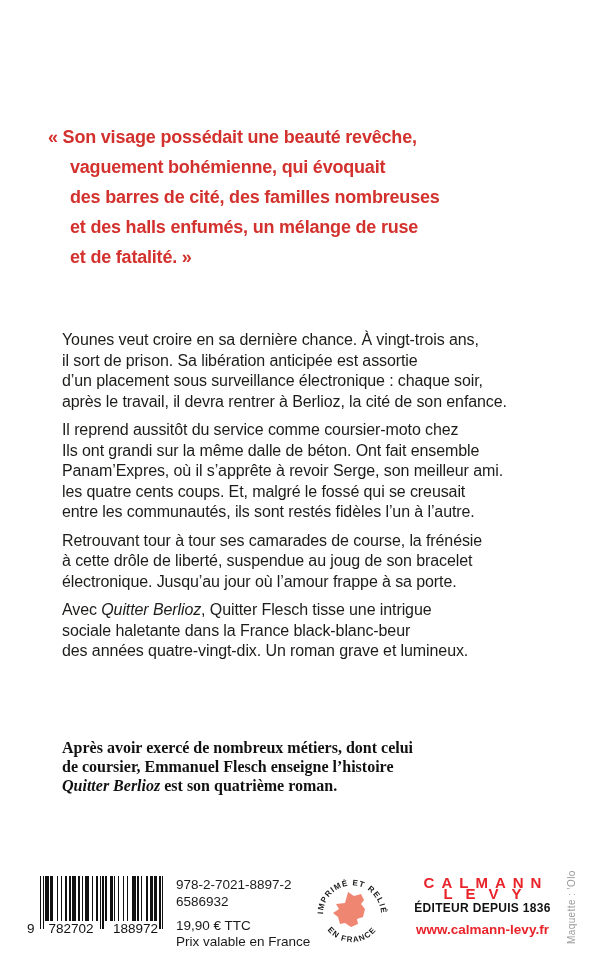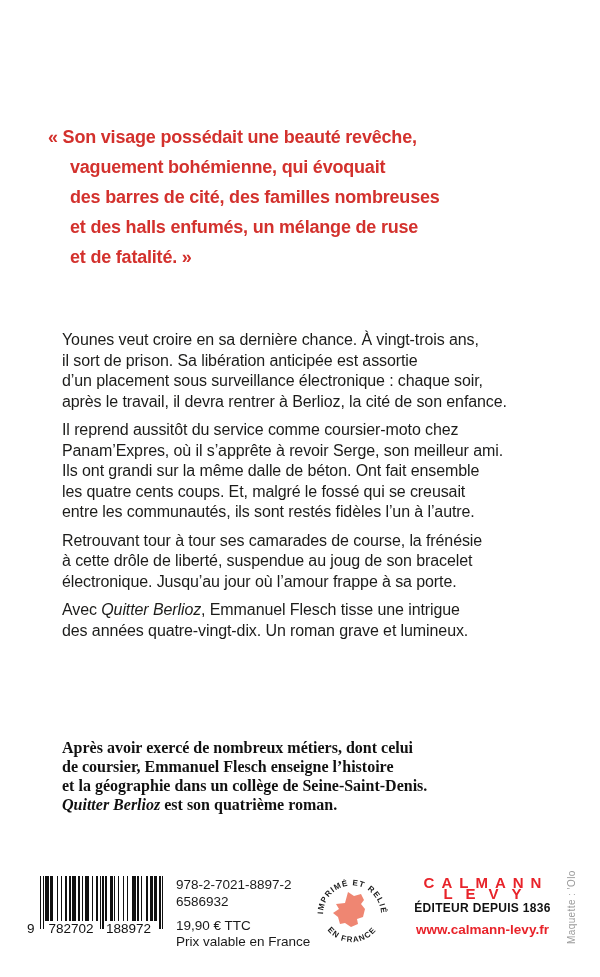--- a/index.html
+++ b/index.html
@@ -34,21 +34,21 @@
     font-family:"Liberation Serif", serif;font-weight:bold;
     font-size:16px;line-height:19px;color:#111;
   }
   .bio .bline i{font-style:italic;}
   
   .barcode{position:absolute;left:40px;top:876px;width:124px;height:64px;}
   .bars{display:flex;align-items:flex-start;height:53px;}
   .bc-digit{position:absolute;top:45px;font-size:13.5px;color:#111;line-height:15px;}
   .bc-digit.lead{left:-13px;}
   .bc-digit.g1{left:5px;width:52px;text-align:center;}
-  .bc-digit.g2{left:66px;width:52px;text-align:left;}
+  .bc-digit.g2{left:66px;width:52px;text-align:right;}
   .isbn-block{position:absolute;left:176px;top:876px;font-size:13.5px;line-height:17px;color:#1a1a1a;}
   .price-block{position:absolute;left:176px;top:918px;font-size:13.5px;line-height:16px;color:#1a1a1a;}
   .stamp{position:absolute;left:312px;top:872px;width:80px;height:80px;}
   .stamp-text{font-family:"Liberation Sans", sans-serif;font-size:8px;font-weight:bold;
     letter-spacing:1.1px;fill:#1a1a1a;}
   .france{fill:var(--stamp-map,#ef8672);}
   .publisher{position:absolute;left:410px;top:876px;width:145px;text-align:center;}
   .logo-line1{font-size:15px;font-weight:bold;color:var(--brand-red,#e8232a);
     letter-spacing:7px;padding-left:7px;line-height:14px;}
   .logo-line2{font-size:15px;font-weight:bold;color:var(--brand-red,#e8232a);
@@ -76,40 +76,40 @@
 
   <div class="synopsis">
     <div class="para">
       <div class="bline">Younes veut croire en sa dernière chance. À vingt-trois ans,</div>
       <div class="bline">il sort de prison. Sa libération anticipée est assortie</div>
       <div class="bline">d’un placement sous surveillance électronique : chaque soir,</div>
       <div class="bline">après le travail, il devra rentrer à Berlioz, la cité de son enfance.</div>
     </div>
     <div class="para">
       <div class="bline">Il reprend aussitôt du service comme coursier-moto chez</div>
+      <div class="bline">Ils ont grandi sur la même dalle de béton. Ont fait ensemble</div>
       <div class="bline">Panam’Expres, où il s’apprête à revoir Serge, son meilleur ami.</div>
-      <div class="bline">Ils ont grandi sur la même dalle de béton. Ont fait ensemble</div>
       <div class="bline">les quatre cents coups. Et, malgré le fossé qui se creusait</div>
       <div class="bline">entre les communautés, ils sont restés fidèles l’un à l’autre.</div>
     </div>
     <div class="para">
       <div class="bline">Retrouvant tour à tour ses camarades de course, la frénésie</div>
       <div class="bline">à cette drôle de liberté, suspendue au joug de son bracelet</div>
       <div class="bline">électronique. Jusqu’au jour où l’amour frappe à sa porte.</div>
     </div>
     <div class="para">
-      <div class="bline"><span>Avec </span><i>Quitter Berlioz</i><span>, Emmanuel Flesch tisse une intrigue</span></div>
+      <div class="bline"><span>Avec </span><i>Quitter Berlioz</i><span>, Quitter Flesch tisse une intrigue</span></div>
+      <div class="bline">sociale haletante dans la France black-blanc-beur</div>
       <div class="bline">des années quatre-vingt-dix. Un roman grave et lumineux.</div>
     </div>
   </div>
 
   <div class="bio">
     <div class="bline">Après avoir exercé de nombreux métiers, dont celui</div>
     <div class="bline">de coursier, Emmanuel Flesch enseigne l’histoire</div>
-    <div class="bline">et la géographie dans un collège de Seine-Saint-Denis.</div>
     <div class="bline"><i>Quitter Berlioz</i><span> est son quatrième roman.</span></div>
   </div>
 
   <div class="barcode">
     <div class="bars">
         <div style="flex: 0 0 auto; width: 1.3px; height: 53px; background: rgb(17, 17, 17);"></div>
         <div style="flex: 0 0 auto; width: 1.3px; height: 53px; background: transparent;"></div>
         <div style="flex: 0 0 auto; width: 1.3px; height: 53px; background: rgb(17, 17, 17);"></div>
         <div style="flex: 0 0 auto; width: 1.3px; height: 45px; background: transparent;"></div>
         <div style="flex: 0 0 auto; width: 1.3px; height: 45px; background: rgb(17, 17, 17);"></div>

